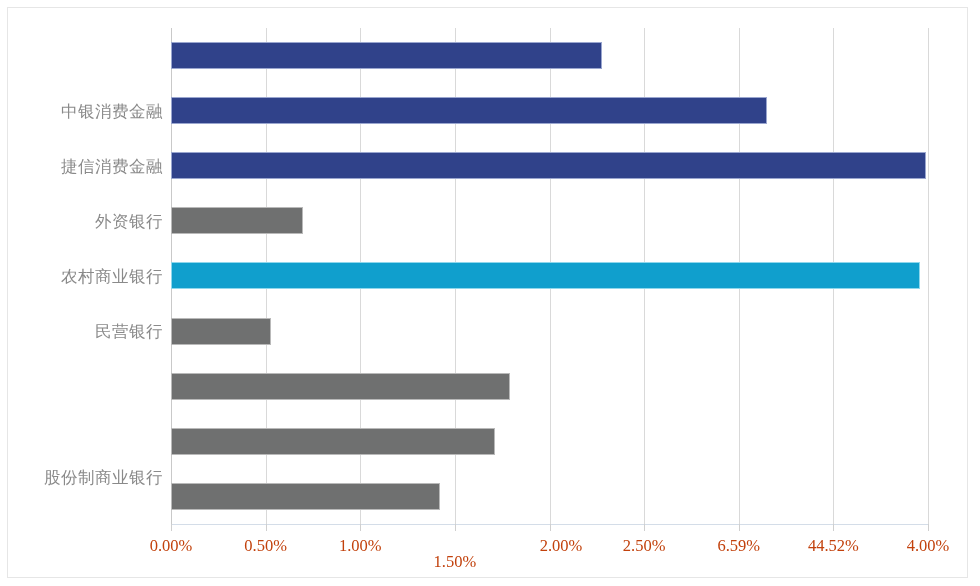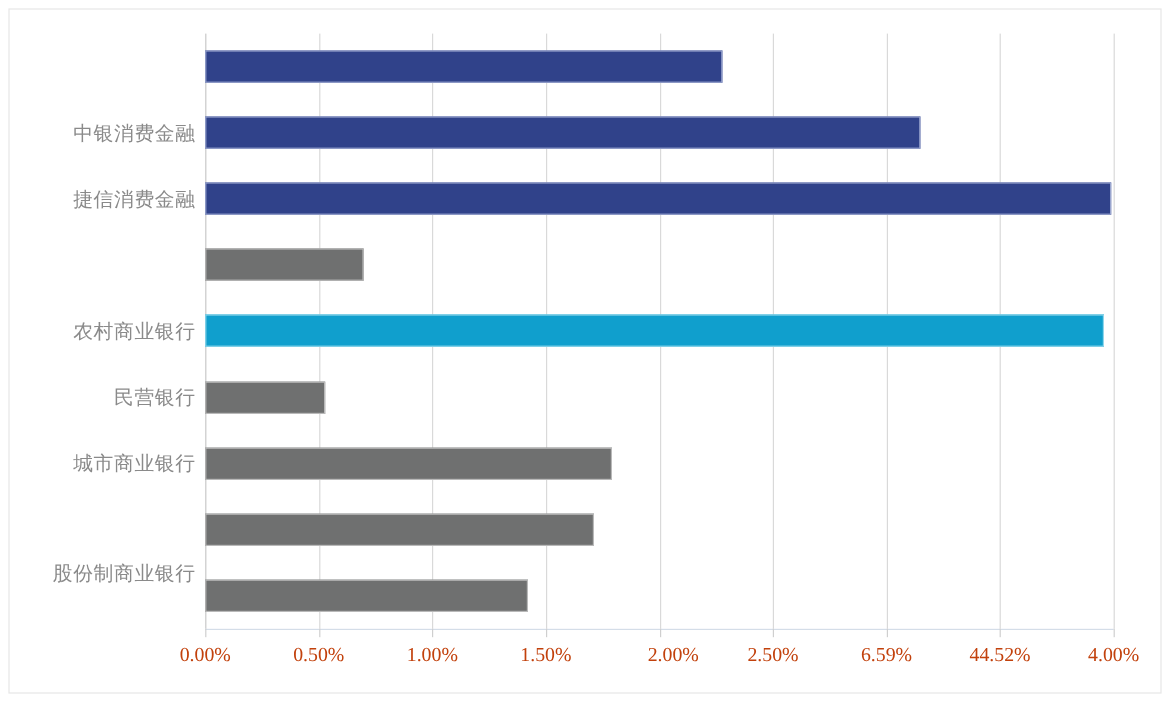--- a/index.html
+++ b/index.html
@@ -129,23 +129,23 @@
 </style>
 </head>
 <body>
 
 <div id="chart-frame">
   <div id="plot-wrap">
 
     <div id="cat-labels">
         <div class="cat-label" style="top: 72.6667px;">中银消费金融</div>
         <div class="cat-label" style="top: 127.778px;">捷信消费金融</div>
+        <div class="cat-label" style="top: 182.889px;">外资银行</div>
         <div class="cat-label" style="top: 238px;">农村商业银行</div>
         <div class="cat-label" style="top: 293.111px; font-family: Liberation Serif, serif;">民营银行</div>
-        <div class="cat-label" style="top: 348.222px;">城市商业银行</div>
         <div class="cat-label" style="top: 403.333px; margin-top: 36px;">股份制商业银行</div>
       </div>
 
     <div id="plot-area">
       <div id="gridlines">
           <div class="gridline axis-zero" style="left: 0px;"></div>
           <div class="gridline" style="left: 94.625px;"></div>
           <div class="gridline" style="left: 189.25px;"></div>
           <div class="gridline" style="left: 283.875px;"></div>
           <div class="gridline" style="left: 378.5px;"></div>
@@ -194,21 +194,21 @@
           <div class="bar-row" style="top: 440.889px; height: 55.1111px;">
             <div class="bar gray" title="大型商业银行 1.42%" style="width: 268.735px; top: 14.0556px;"></div>
           </div>
         </div>
     </div>
 
     <div id="x-labels">
         <div class="x-label" style="left: 0px;">0.00%</div>
         <div class="x-label" style="left: 94.625px;">0.50%</div>
         <div class="x-label" style="left: 189.25px;">1.00%</div>
-        <div class="x-label" style="left: 283.875px;">1.50%</div>
+        <div class="x-label" style="left: 283.875px; margin-top: 16px;">1.50%</div>
         <div class="x-label" style="left: 390px;">2.00%</div>
         <div class="x-label" style="left: 473.125px;">2.50%</div>
         <div class="x-label" style="left: 567.75px;">6.59%</div>
         <div class="x-label" style="left: 662.375px;">44.52%</div>
         <div class="x-label" style="left: 757px;">4.00%</div>
       </div>
 
   </div>
 </div>
 

